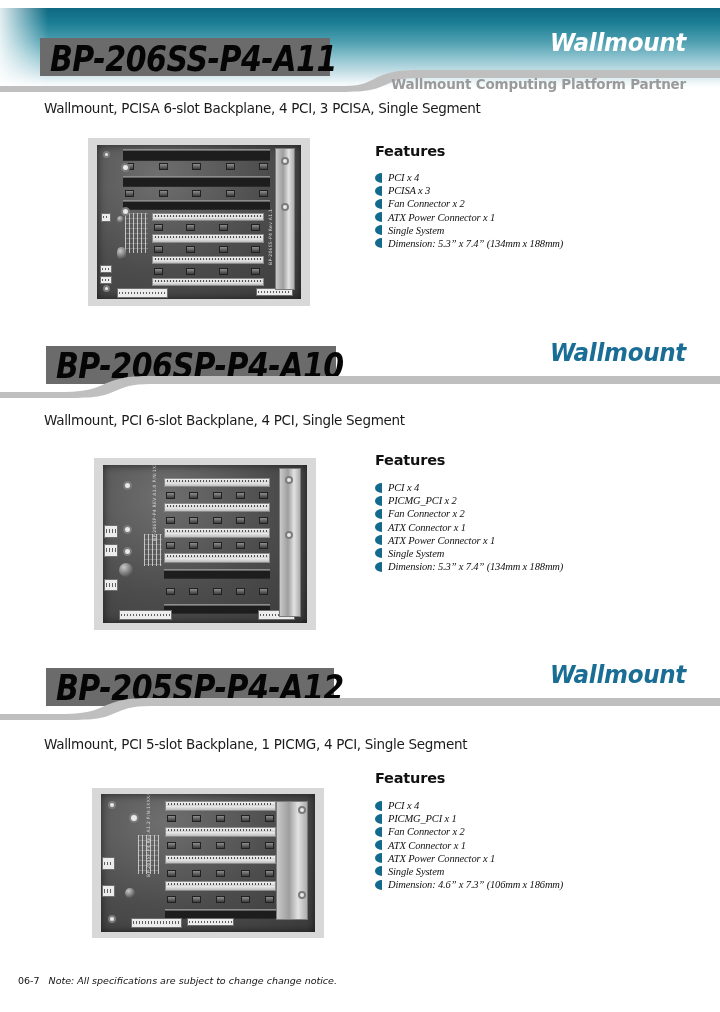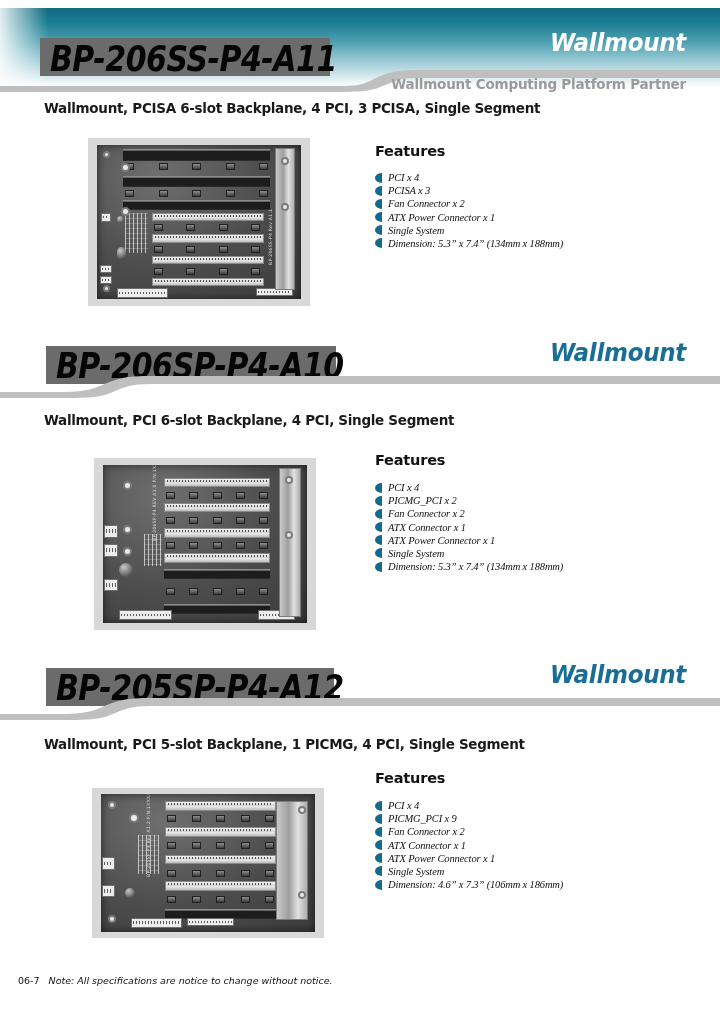--- a/index.html
+++ b/index.html
@@ -86,21 +86,21 @@
     font-weight: bold;
     font-size: 13.5px;
     color: #9a9a9a;
     letter-spacing: -0.2px;
     white-space: nowrap;
   }
 
   .subtitle {
     position: absolute;
     font-family: "DejaVu Sans", sans-serif;
-    font-weight: bold;
+    font-weight: normal;
     font-size: 13.5px;
     color: #1a1a1a;
     letter-spacing: -0.3px;
     white-space: nowrap;
   }
 
   
   .features-title {
     position: absolute;
     font-family: "DejaVu Sans", sans-serif;
@@ -533,21 +533,21 @@
   </div>
 
   <div class="features-title" style="left:375px; top:770px;">Features</div>
   <ul class="features-list" style="left:375px; top:799px;">
     <li>
         <span class="bullet"></span>
         <span class="feat-text">PCI x 4</span>
       </li>
     <li>
         <span class="bullet"></span>
-        <span class="feat-text">PICMG_PCI x 9</span>
+        <span class="feat-text">PICMG_PCI x 1</span>
       </li>
     <li>
         <span class="bullet"></span>
         <span class="feat-text">Fan Connector x 2</span>
       </li>
     <li>
         <span class="bullet"></span>
         <span class="feat-text">ATX Connector x 1</span>
       </li>
     <li>
@@ -559,14 +559,14 @@
         <span class="feat-text">Single System</span>
       </li>
     <li>
         <span class="bullet"></span>
         <span class="feat-text">Dimension: 4.6” x 7.3” (106mm x 186mm)</span>
       </li>
   </ul>
 </div>
 
 <div class="footer-note">
-  <span class="footer-page">06-7</span><span>Note: All specifications are notice to change without notice.</span>
+  <span class="footer-page">06-7</span><span>Note: All specifications are subject to change change notice.</span>
 </div>
 
 </body></html>

